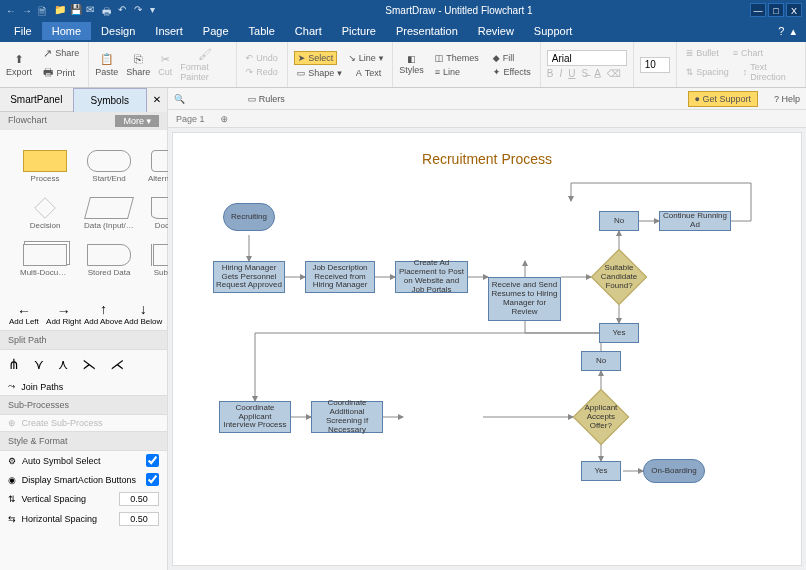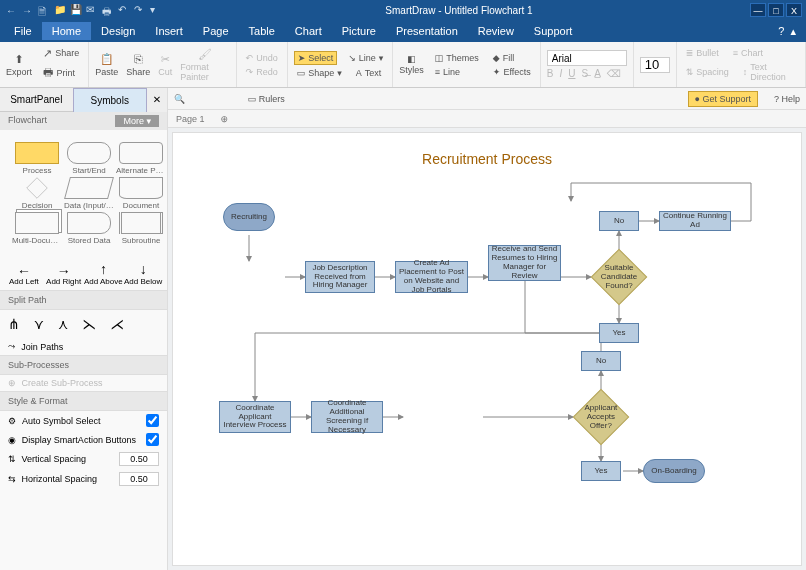--- a/index.html
+++ b/index.html
@@ -15,30 +15,30 @@
 .menuitem.active { background: #3d7bc4; }
 .menubar-right { margin-left: auto; display: flex; gap: 6px; padding-right: 6px; }
 .ribbon { background: #f5f5f5; border-bottom: 1px solid #ccc; height: 46px; display: flex; align-items: stretch; font-size: 9px; color: #555; }
 .ribbon-group { display: flex; flex-direction: column; padding: 2px 6px; border-right: 1px solid #e0e0e0; justify-content: center; gap: 2px; }
 .ribbon-row { display: flex; gap: 8px; align-items: center; }
 .ribbon-btn { display: flex; flex-direction: column; align-items: center; gap: 1px; cursor: pointer; }
 .ribbon-btn-h { display: flex; align-items: center; gap: 3px; cursor: pointer; padding: 1px 3px; }
 .ribbon-btn-h.selected { background: #ffd966; border: 1px solid #c9a030; }
 .ribbon-icon { font-size: 11px; }
 .font-input { width: 80px; height: 16px; font-size: 10px; border: 1px solid #ccc; padding: 0 4px; }
-.font-size { width: 30px; height: 16px; font-size: 13px; border: 1px solid #ccc; padding: 0 4px; }
+.font-size { width: 30px; height: 16px; font-size: 10px; border: 1px solid #ccc; padding: 0 4px; }
 .main { flex: 1; display: flex; overflow: hidden; }
 .sidebar { width: 168px; background: #f9f9f9; border-right: 1px solid #ddd; display: flex; flex-direction: column; font-size: 10px; }
 .side-tabs { display: flex; background: #eee; }
 .side-tab { flex: 1; padding: 6px; text-align: center; cursor: pointer; border-bottom: 1px solid #ccc; }
 .side-tab.active { background: #d9e8f5; border: 1px solid #aac; border-bottom: none; }
 .side-close { width: 20px; text-align: center; padding: 6px 0; cursor: pointer; }
 .panel-header { background: #e8e8e8; padding: 3px 8px; display: flex; justify-content: space-between; font-size: 9px; color: #666; }
 .more-btn { background: #999; color: #fff; padding: 1px 8px; font-size: 9px; }
-.shapes-grid { display: grid; grid-template-columns: repeat(3, 1fr); gap: 2px; padding: 12px; }
+.shapes-grid { display: grid; grid-template-columns: repeat(3, 1fr); gap: 14px; padding: 20px; }
 .shape-cell { display: flex; flex-direction: column; align-items: center; font-size: 8px; color: #666; }
 .shape-box { width: 44px; height: 22px; border: 1px solid #999; margin-bottom: 2px; }
 .shape-box.selected { background: #ffd966; border-color: #c9a030; }
 .shape-box.rounded { border-radius: 10px; }
 .shape-box.diamond { transform: rotate(45deg) scale(0.5); width: 30px; height: 30px; }
 .shape-label { white-space: nowrap; overflow: hidden; text-overflow: ellipsis; width: 50px; text-align: center; }
 .add-row { display: grid; grid-template-columns: repeat(4, 1fr); padding: 4px; font-size: 8px; }
 .add-cell { text-align: center; }
 .add-arrow { font-size: 14px; }
 .section-title { background: #e8e8e8; padding: 4px 8px; font-size: 9px; color: #666; border-top: 1px solid #ddd; border-bottom: 1px solid #ddd; }
@@ -371,23 +371,24 @@
         <polyline points="426,200 82,200 82,268" marker-end="url(#ah)"></polyline>
         <line x1="118" y1="284" x2="138" y2="284" marker-end="url(#ah)"></line>
         <line x1="210" y1="284" x2="230" y2="284" marker-end="url(#ah)"></line>
         <line x1="310" y1="284" x2="400" y2="284" marker-end="url(#ah)"></line>
         <line x1="428" y1="258" x2="428" y2="238" marker-end="url(#ah)"></line>
         <polyline points="428,218 428,200 352,200 352,128" marker-end="url(#ah)"></polyline>
         <line x1="428" y1="310" x2="428" y2="328" marker-end="url(#ah)"></line>
         <line x1="450" y1="338" x2="470" y2="338" marker-end="url(#ah)"></line>
       </svg>
       <div class="fnode term" style="left:50px;top:70px;width:52px;height:28px">Recruiting</div>
+      <div class="fnode" style="left:40px;top:128px;width:72px;height:32px">Hiring Manager Gets Personnel Request Approved</div>
       <div class="fnode" style="left:132px;top:128px;width:70px;height:32px">Job Description Received from Hiring Manager</div>
       <div class="fnode" style="left:222px;top:128px;width:73px;height:32px">Create Ad Placement to Post on Website and Job Portals</div>
-      <div class="fnode" style="left:315px;top:112px;width:73px;height:36px">Receive and Send Resumes to Hiring Manager for Review</div>
+      <div class="fnode" style="left:315px;top:144px;width:73px;height:44px">Receive and Send Resumes to Hiring Manager for Review</div>
       <div class="fnode dec" style="left:426px;top:124px;width:40px;height:40px">
           <span>Suitable Candidate Found?</span>
         </div>
       <div class="fnode" style="left:426px;top:78px;width:40px;height:20px">No</div>
       <div class="fnode" style="left:486px;top:78px;width:72px;height:20px">Continue Running Ad</div>
       <div class="fnode" style="left:426px;top:190px;width:40px;height:20px">Yes</div>
       <div class="fnode" style="left:46px;top:268px;width:72px;height:32px">Coordinate Applicant Interview Process</div>
       <div class="fnode" style="left:138px;top:268px;width:72px;height:32px">Coordinate Additional Screening if Necessary</div>
       <div class="fnode dec" style="left:408px;top:264px;width:40px;height:40px">
           <span>Applicant Accepts Offer?</span>

